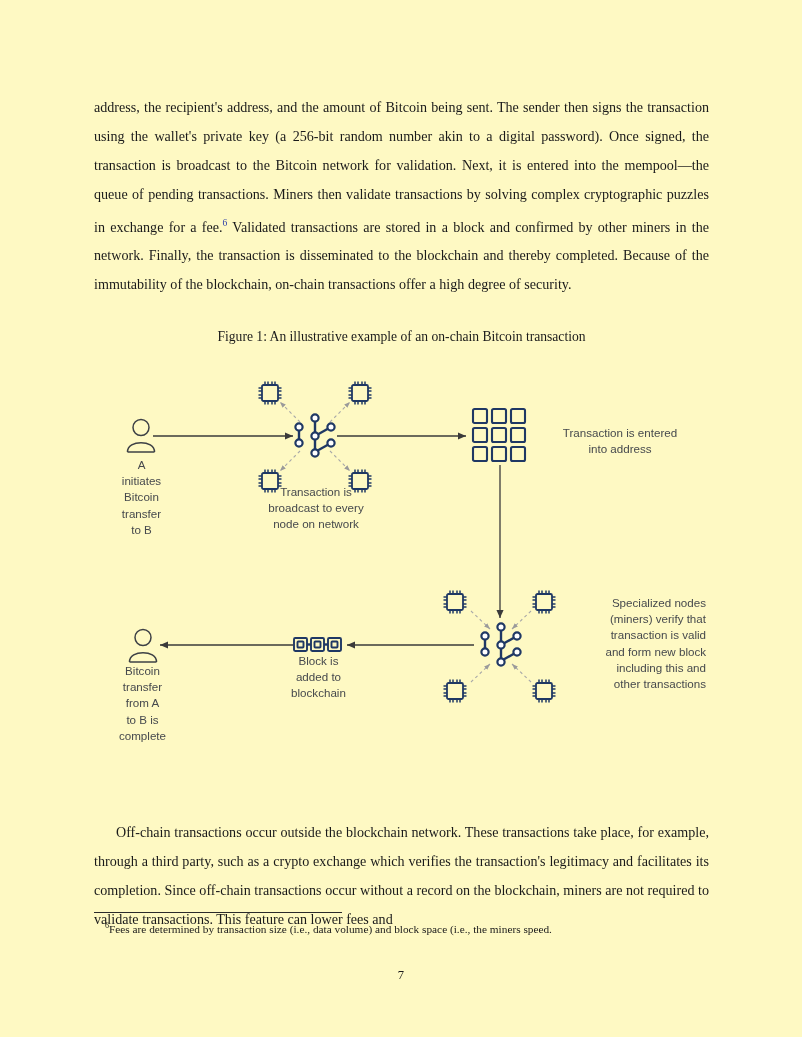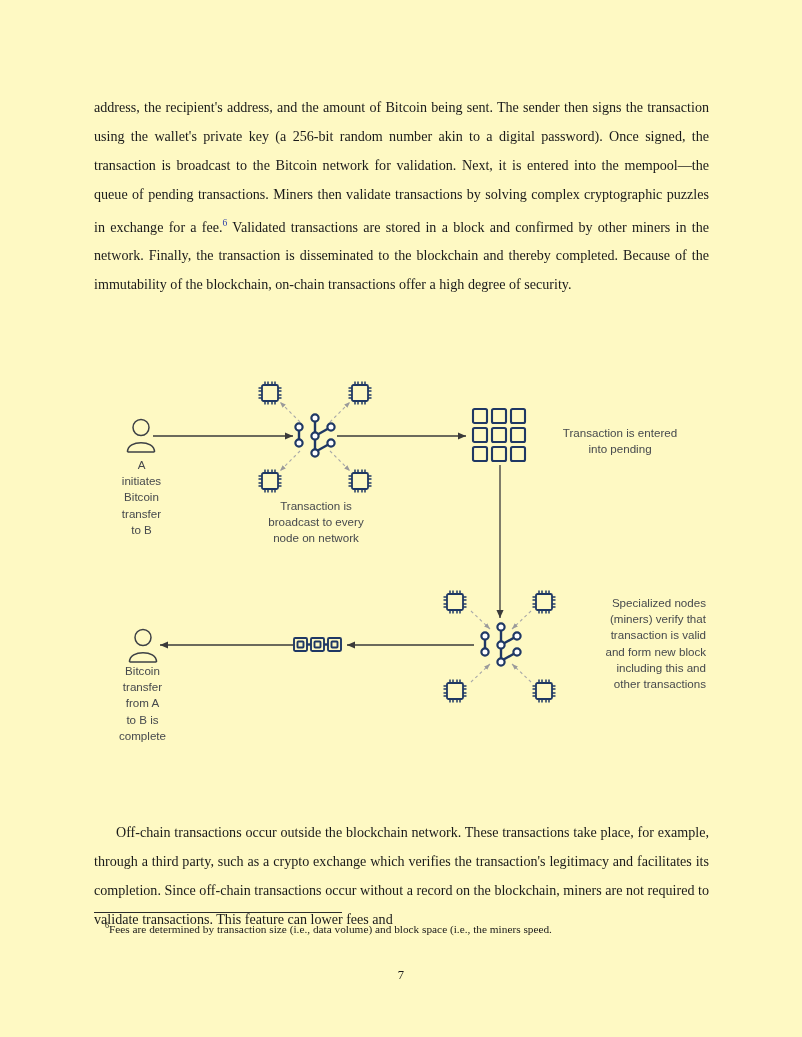--- a/index.html
+++ b/index.html
@@ -49,20 +49,21 @@
 </style>
 </head>
 <body>
 
 <div class="page">
 
   <div class="textcol" style="top:93px;">
     <p class="para"><span>address, the recipient's address, and the amount of Bitcoin being sent. The sender then signs the transaction using the wallet's private key (a 256-bit random number akin to a digital password). Once signed, the transaction is broadcast to the Bitcoin network for validation. Next, it is entered into the mempool—the queue of pending transactions. Miners then validate transactions by solving complex cryptographic puzzles in exchange for a fee.</span><span class="fnref">6</span><span> Validated transactions are stored in a block and confirmed by other miners in the network. Finally, the transaction is disseminated to the blockchain and thereby completed. Because of the immutability of the blockchain, on-chain transactions offer a high degree of security.</span></p>
   </div>
 
+  <div class="figcaption">Figure 1: An illustrative example of an on-chain Bitcoin transaction</div>
 
   <div class="figure">
 
     <svg class="fig-el" style="left:0;top:0;" width="615" height="420" viewBox="0 0 615 420">
       <defs>
         <marker id="arrH" viewBox="0 0 10 10" refX="9" refY="5" markerWidth="7" markerHeight="7" orient="auto-start-reverse">
           <path d="M0,1 L9,5 L0,9 z" fill="#3a3a3a"></path>
         </marker>
         <marker id="arrD" viewBox="0 0 10 10" refX="9" refY="5" markerWidth="6" markerHeight="6" orient="auto-start-reverse">
           <path d="M0,1.5 L9,5 L0,8.5 z" fill="#9a9a9a"></path>
@@ -200,39 +201,39 @@
       <g fill="#ffffff" stroke="#1f3864" stroke-width="2.2">
         <circle cx="25" cy="6" r="3.6"></circle>
         <circle cx="41" cy="15" r="3.6"></circle>
         <circle cx="25" cy="24" r="3.6"></circle>
         <circle cx="41" cy="31" r="3.6"></circle>
         <circle cx="25" cy="41" r="3.6"></circle>
         <circle cx="9" cy="15" r="3.6"></circle>
         <circle cx="9" cy="31" r="3.6"></circle>
       </g>
     </svg>
-    <div class="lbl center" style="left:168px;top:138px;width:108px;white-space:pre-line;">Transaction is
+    <div class="lbl center" style="left:168px;top:124px;width:108px;white-space:pre-line;">Transaction is
 broadcast to every
 node on network</div>
 
     <svg class="fig-el" style="left:377px;top:47px;" width="58" height="58" viewBox="0 0 58 58">
       <g fill="none" stroke="#1f3864" stroke-width="2.1">
         <rect x="2" y="2" width="14" height="14" rx="1.5"></rect>
         <rect x="21" y="2" width="14" height="14" rx="1.5"></rect>
         <rect x="40" y="2" width="14" height="14" rx="1.5"></rect>
         <rect x="2" y="21" width="14" height="14" rx="1.5"></rect>
         <rect x="21" y="21" width="14" height="14" rx="1.5"></rect>
         <rect x="40" y="21" width="14" height="14" rx="1.5"></rect>
         <rect x="2" y="40" width="14" height="14" rx="1.5"></rect>
         <rect x="21" y="40" width="14" height="14" rx="1.5"></rect>
         <rect x="40" y="40" width="14" height="14" rx="1.5"></rect>
       </g>
     </svg>
     <div class="lbl right" style="left:446px;top:65px;width:160px;text-align:center;white-space:pre-line;">Transaction is entered
-into pending</div>
+into address</div>
 
     <svg class="fig-el" style="left:348px;top:229px;" width="26" height="26" viewBox="0 0 26 26">
       <rect x="5" y="5" width="16" height="16" rx="1.5" fill="none" stroke="#1f3864" stroke-width="1.8"></rect>
       <g stroke="#1f3864" stroke-width="1.5">
         <line x1="8" y1="5" x2="8" y2="1.5"></line>
           <line x1="11" y1="5" x2="11" y2="1.5"></line>
         <line x1="15" y1="5" x2="15" y2="1.5"></line>
           <line x1="18" y1="5" x2="18" y2="1.5"></line>
         <line x1="8" y1="21" x2="8" y2="24.5"></line>
           <line x1="11" y1="21" x2="11" y2="24.5"></line>
@@ -345,20 +346,23 @@
         <rect x="1" y="3" width="13" height="13" rx="1.2"></rect>
         <rect x="4.5" y="6.5" width="6" height="6" rx="0.8"></rect>
         <rect x="18" y="3" width="13" height="13" rx="1.2"></rect>
         <rect x="21.5" y="6.5" width="6" height="6" rx="0.8"></rect>
         <rect x="35" y="3" width="13" height="13" rx="1.2"></rect>
         <rect x="38.5" y="6.5" width="6" height="6" rx="0.8"></rect>
         <line x1="14" y1="9.5" x2="18" y2="9.5" stroke-width="2.4"></line>
         <line x1="31" y1="9.5" x2="35" y2="9.5" stroke-width="2.4"></line>
       </g>
     </svg>
+    <div class="lbl center" style="left:182px;top:293px;width:85px;white-space:pre-line;">Block is
+added to
+blockchain</div>
 
     <svg class="fig-el" style="left:33px;top:268px;" width="32" height="34" viewBox="0 0 32 34">
       <circle cx="16" cy="9.5" r="8" fill="none" stroke="#3d4045" stroke-width="1.5"></circle>
       <path d="M2.5,34 C2.5,21.5 29.5,21.5 29.5,34" fill="none" stroke="#3d4045" stroke-width="1.5"></path>
       <line x1="2.5" y1="34" x2="29.5" y2="34" stroke="#3d4045" stroke-width="1.5"></line>
     </svg>
     <div class="lbl center" style="left:6px;top:303px;width:85px;white-space:pre-line;">Bitcoin
 transfer
 from A
 to B is

